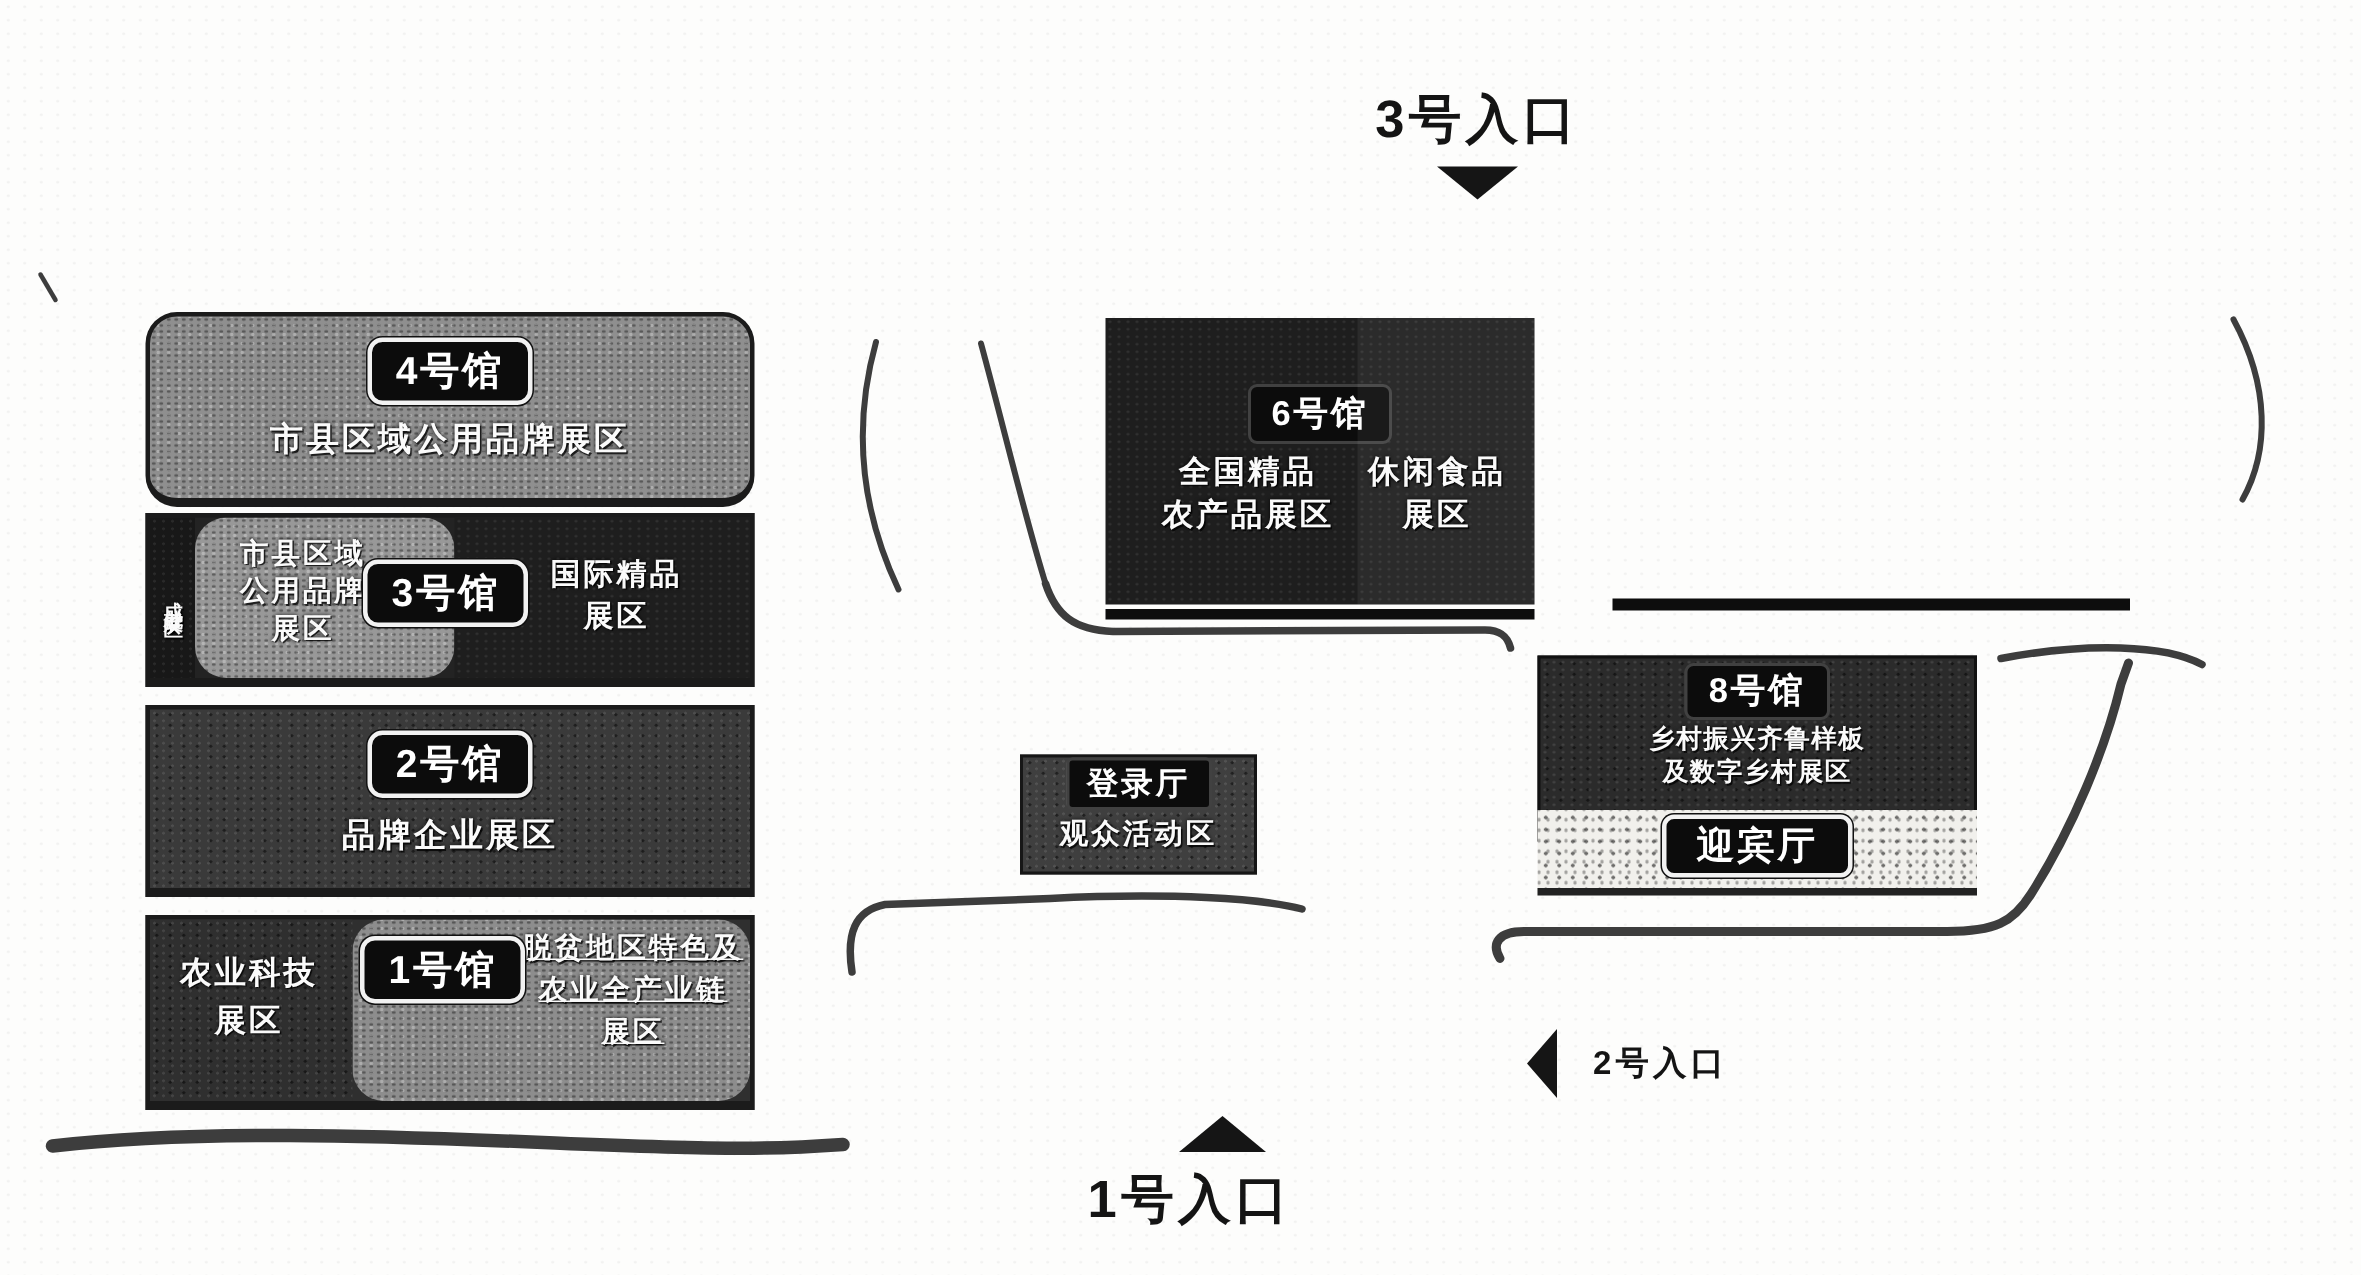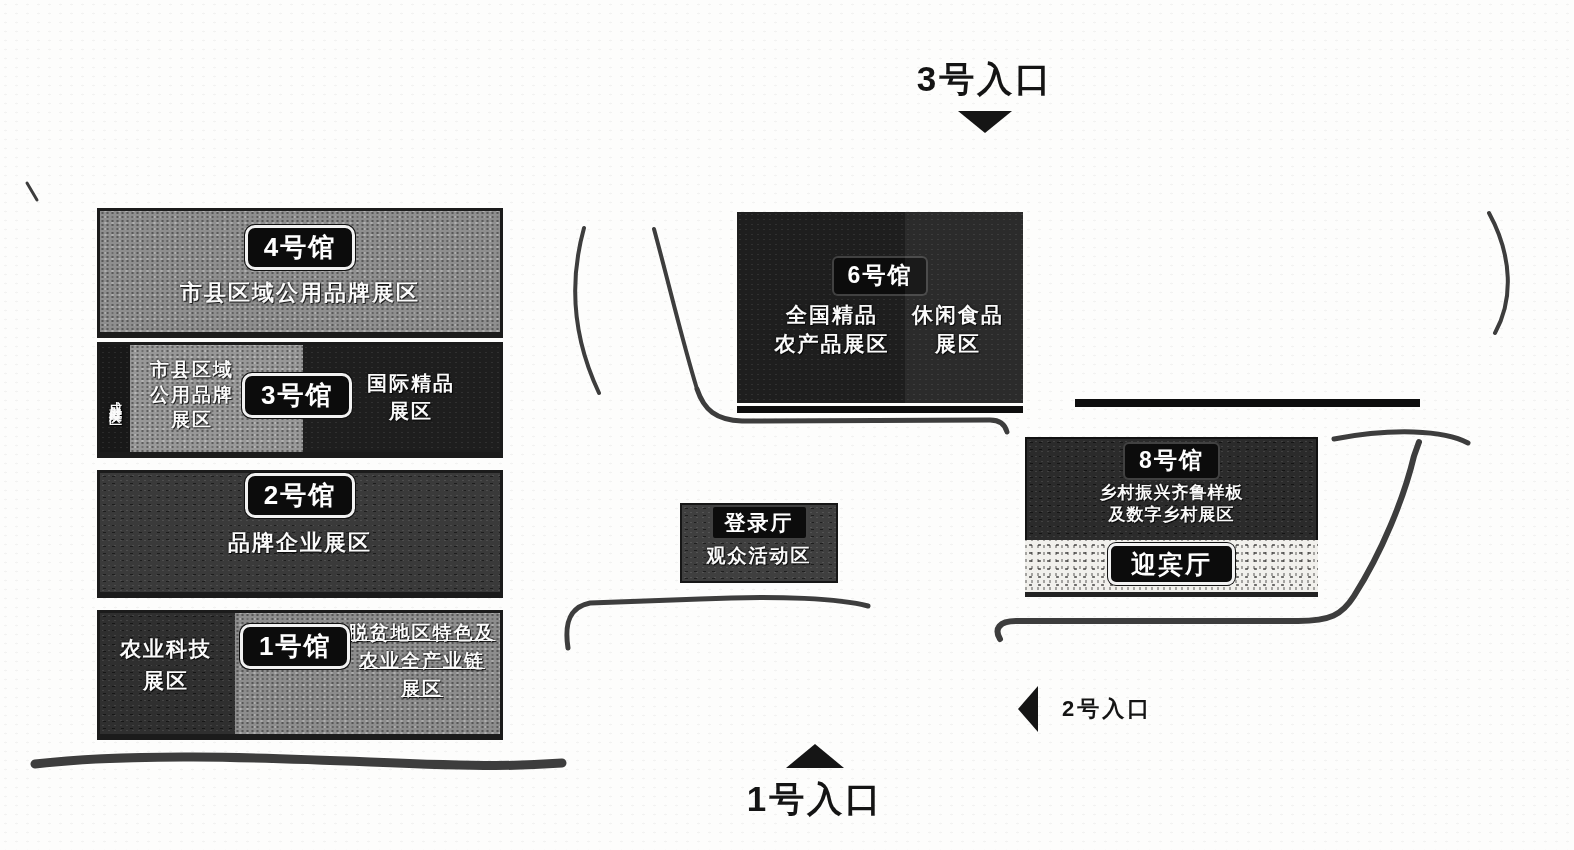--- a/index.html
+++ b/index.html
@@ -8,21 +8,21 @@
     position:relative;width:1574px;height:850px;overflow:hidden;
     background-color:#fdfdfc;
     background-image:radial-gradient(rgba(0,0,0,0.045) 1px,transparent 1.3px);
     background-size:11px 9px;
   }
   .abs{position:absolute;}
   
   .tx-gray{background-color:#8f8f8f;
     background-image:radial-gradient(rgba(0,0,0,0.38) 1px,transparent 1.4px),
                      radial-gradient(rgba(255,255,255,0.28) 1px,transparent 1.4px);
-    background-size:5px 4px,7px 6px;background-position:0 0,2px 3px;}
+    background-size:5px 4px,7px 6px;background-position:0 0,2px 3px;border-radius:21px;}
   .tx-dark{background-color:#2e2e2e;
     background-image:radial-gradient(rgba(255,255,255,0.10) 1px,transparent 1.3px),
                      radial-gradient(rgba(0,0,0,0.5) 1px,transparent 1.2px);
     background-size:6px 5px,9px 7px;}
   .tx-black{background-color:#1e1e1e;
     background-image:radial-gradient(rgba(255,255,255,0.08) 1px,transparent 1.3px);
     background-size:6px 5px;}
   .tx-light{background-color:#f1f0ec;
     background-image:radial-gradient(rgba(0,0,0,0.55) 1.1px,transparent 1.5px),
                      radial-gradient(rgba(0,0,0,0.32) 1px,transparent 1.3px);
@@ -69,33 +69,33 @@
   <div class="abs hall tx-gray" style="left:97px;top:208px;width:406px;height:130px;text-align:center;">
     <span class="hall-label" style="margin-top:14px;">4号馆</span>
     <div class="zone" style="font-size:22px;margin-top:8px;">市县区域公用品牌展区</div>
   </div>
 
   <div class="abs hall" style="left:97px;top:342px;width:406px;height:116px;background:#232323;">
     <div class="abs tx-black" style="left:0;top:0;width:30px;height:100%;background-color:#181818;text-align:center;">
       <div class="zone vtext" style="font-size:13px;height:100%;margin:0 auto;letter-spacing:4px;">成就展区</div>
     </div>
     <div class="abs tx-gray" style="left:30px;top:0;width:173px;height:100%;background-color:#989898;">
-      <div class="zone" style="position:absolute;left:6px;top:12px;width:112px;font-size:19px;line-height:25px;">市县区域
+      <div class="zone" style="position:absolute;left:16px;top:12px;width:112px;font-size:19px;line-height:25px;">市县区域
 公用品牌
 展区</div>
     </div>
     <div class="abs tx-black" style="left:203px;top:0;width:197px;height:100%;">
       <div class="zone" style="position:absolute;left:28px;top:24px;width:160px;font-size:20px;line-height:28px;">国际精品
 展区</div>
     </div>
     <span class="hall-label abs" style="left:142px;top:28px;">3号馆</span>
   </div>
 
   <div class="abs hall tx-dark" style="left:97px;top:470px;width:406px;height:128px;background-color:#3a3a3a;text-align:center;">
-    <span class="hall-label" style="">2号馆</span>
+    <span class="hall-label" style="margin-top:14px;">2号馆</span>
     <div class="zone" style="font-size:22px;margin-top:10px;">品牌企业展区</div>
   </div>
 
   <div class="abs hall" style="left:97px;top:610px;width:406px;height:130px;background:#2f2f2f;">
     <div class="abs tx-dark" style="left:0;top:0;width:135px;height:100%;background-color:#2f2f2f;">
       <div class="zone" style="position:absolute;left:2px;top:20px;width:128px;font-size:21px;line-height:32px;">农业科技
 展区</div>
     </div>
     <div class="abs tx-gray" style="left:135px;top:0;width:265px;height:100%;background-color:#8d8d8d;">
       <div class="zone" style="position:absolute;left:108px;top:6px;width:158px;font-size:19px;line-height:28px;text-decoration:underline;">脱贫地区特色及
@@ -132,18 +132,18 @@
   <div class="abs tx-dark" style="left:680px;top:503px;width:158px;height:80px;background-color:#3f3f3f;border:2px solid #161616;box-sizing:border-box;text-align:center;">
     <span class="hall-label hall-label--flat" style="margin-top:0;font-size:21px;padding:3px 12px;border-radius:4px;">登录厅</span>
     <div class="zone" style="font-size:19px;margin-top:3px;">观众活动区</div>
   </div>
 
   <div class="abs" style="left:1018px;top:686px;display:flex;align-items:center;gap:24px;">
     <div class="tri tri-left"></div>
     <div class="entrance-label" style="font-size:22px;">2号入口</div>
   </div>
 
-  <div class="abs" style="left:725px;top:744px;width:180px;text-align:center;">
+  <div class="abs" style="left:725px;top:744px;width:180px;text-align:left;">
     <div class="tri tri-up" style="margin:0 auto 8px;"></div>
     <div class="entrance-label">1号入口</div>
   </div>
 
 </div>
 
 </body></html>

